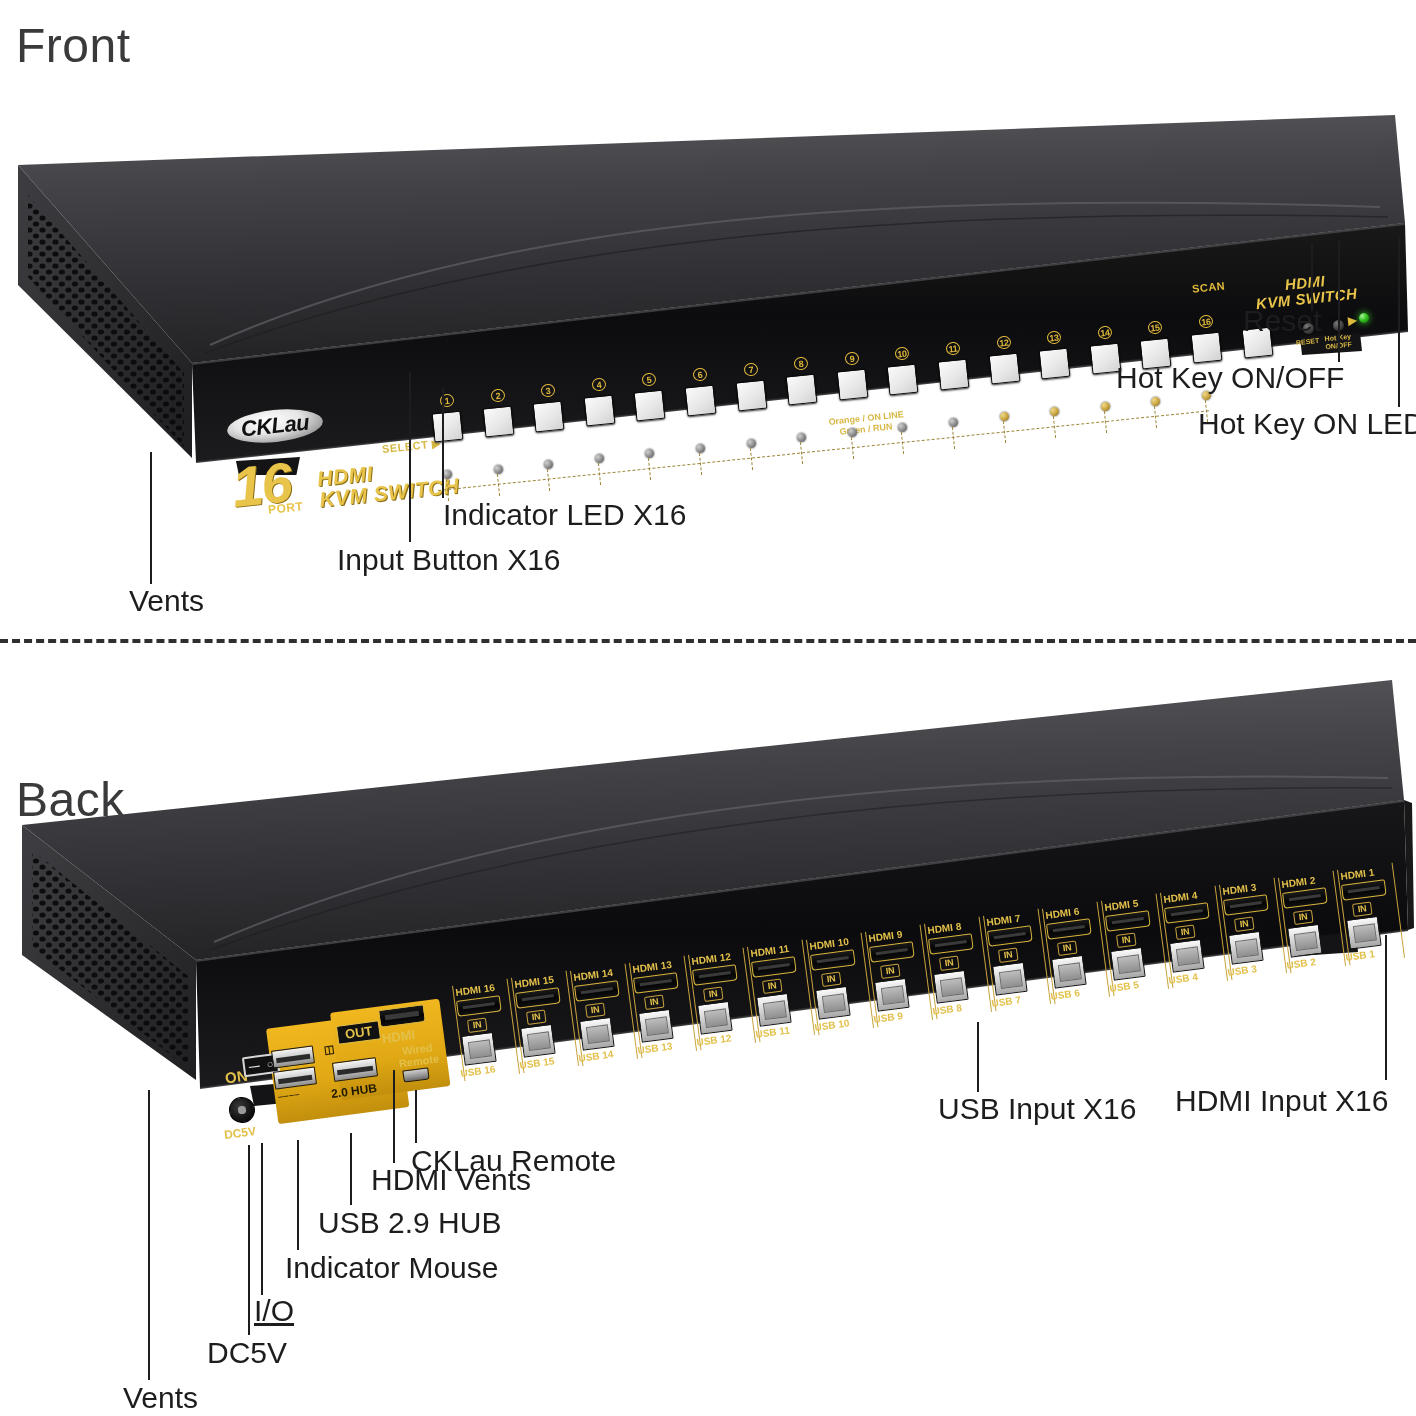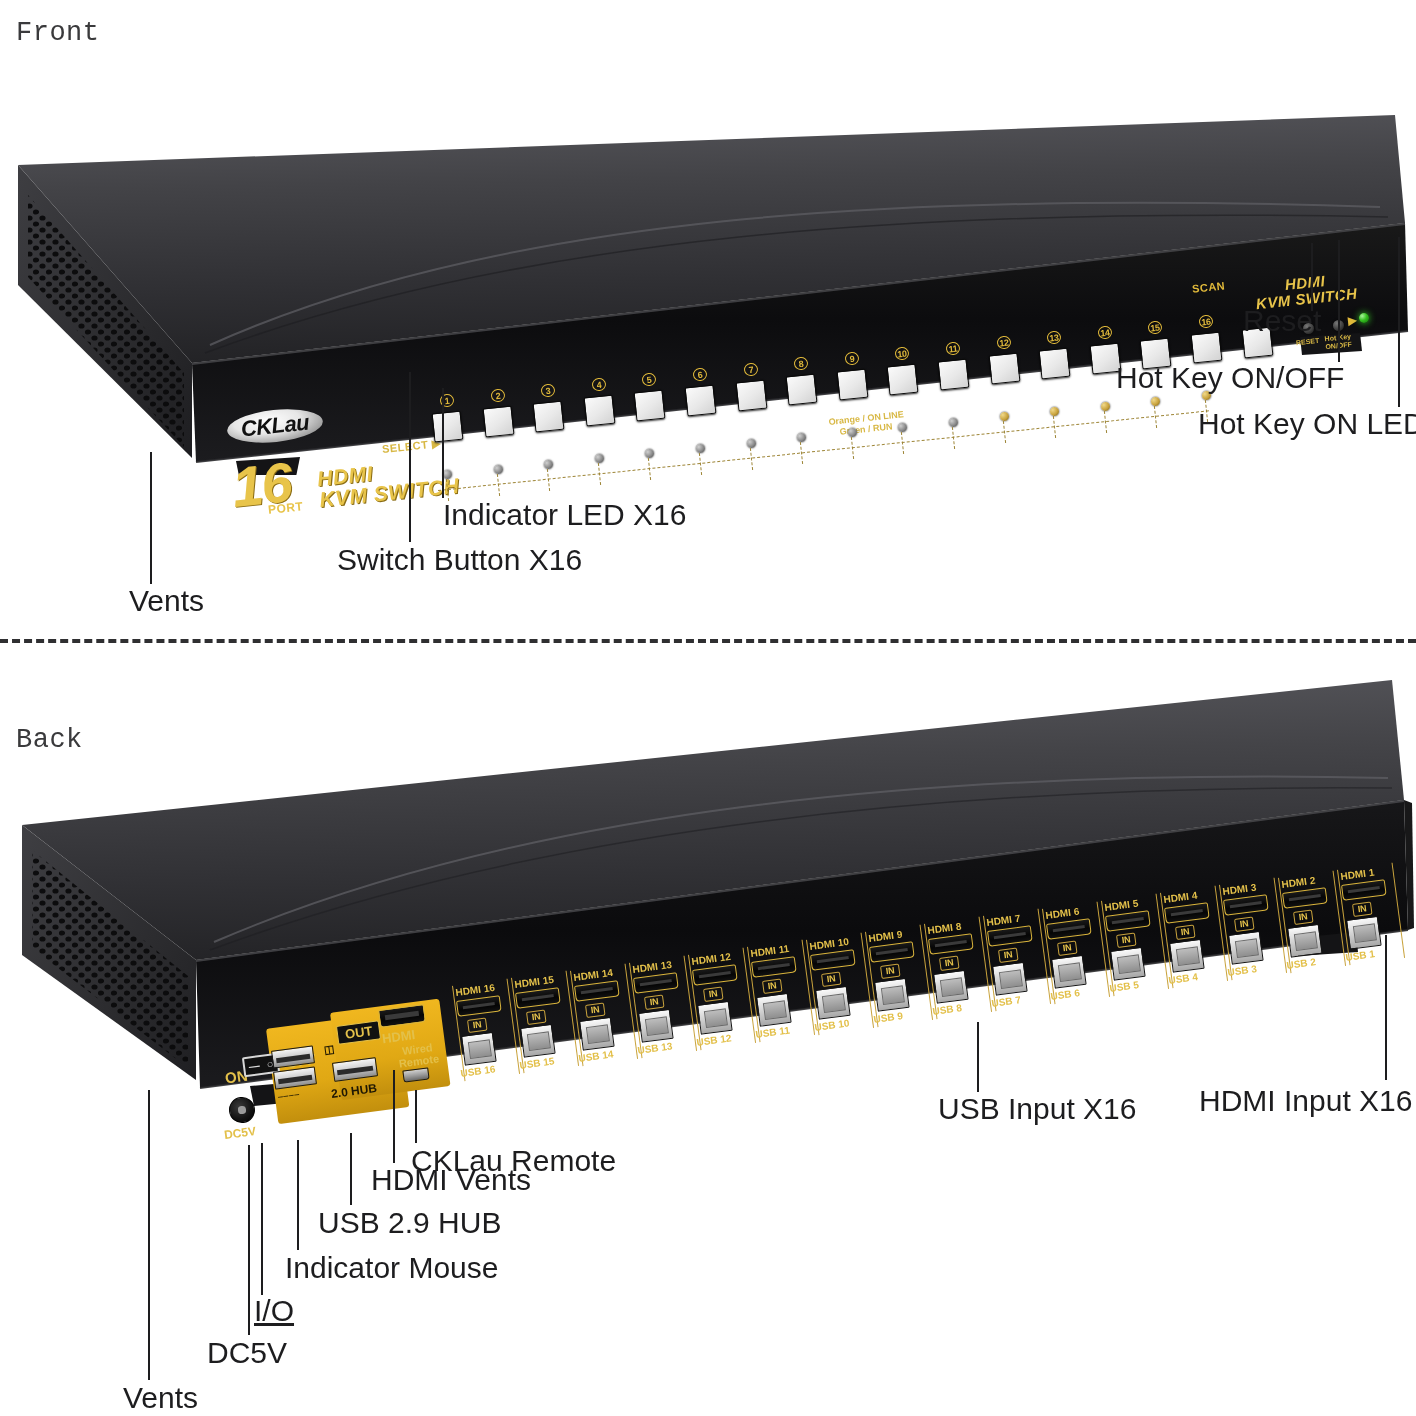--- a/index.html
+++ b/index.html
@@ -11,28 +11,27 @@
   #page {
     position: relative;
     width: 1416px; height: 1416px;
     background: #ffffff;
     overflow: hidden;
   }
 
   
   .section-title {
     position: absolute;
-    font-size: 27px;
+    font-size: 48px;
     color: #3a3a3c;
     letter-spacing: 0.5px;
     white-space: nowrap;
-    font-family: Liberation Mono, monospace;
   }
   #title-front { left: 16px; top: 18px; }
-  #title-back  { left: 16px; top: 725px; }
+  #title-back  { left: 16px; top: 772px; }
 
   
   #divider {
     position: absolute;
     left: 0; top: 639px;
     width: 1416px; height: 0;
     border-top: 4px dashed #2f2f31;
   }
 
   
@@ -433,21 +432,21 @@
 
     <div class="silk" style="left:1348px; top:219px; font-size:11px; color:#e0b93a; transform:rotate(-5.9deg);">▶</div>
 
     <div class="led green" style="left:1359px; top:218px;"></div>
   </div>
 
   <div class="leader" style="left:150px; top:452px; height:132px;"></div>
   <div class="anno" style="left:129px; top:586px;">Vents</div>
 
   <div class="leader" style="left:409px; top:372px; height:170px;"></div>
-  <div class="anno" style="left:337px; top:545px;">Switch Button X16</div>
+  <div class="anno" style="left:337px; top:545px;">Input Button X16</div>
 
   <div class="leader" style="left:442px; top:388px; height:110px;"></div>
   <div class="anno" style="left:443px; top:500px;">Indicator LED X16</div>
 
   <div class="leader" style="left:1311px; top:243px; height:68px;"></div>
   <div class="anno" style="left:1243px; top:306px;">Reset</div>
 
   <div class="leader" style="left:1338px; top:240px; height:122px;"></div>
   <div class="anno" style="left:1116px; top:363px;">Hot Key ON/OFF</div>
 
@@ -656,15 +655,15 @@
   <div class="leader" style="left:393px; top:1070px; height:93px;"></div>
   <div class="anno" style="left:371px; top:1165px;">HDMI Vents</div>
 
   <div class="leader" style="left:415px; top:1090px; height:53px;"></div>
   <div class="anno" style="left:411px; top:1146px;">CKLau Remote</div>
 
   <div class="leader" style="left:977px; top:1022px; height:70px;"></div>
   <div class="anno" style="left:938px; top:1094px;">USB Input X16</div>
 
   <div class="leader" style="left:1385px; top:935px; height:145px;"></div>
-  <div class="anno" style="left:1175px; top:1086px;margin-left:24px;">HDMI Input X16</div>
+  <div class="anno" style="left:1175px; top:1086px;">HDMI Input X16</div>
 
 </div>
 
 </body></html>

